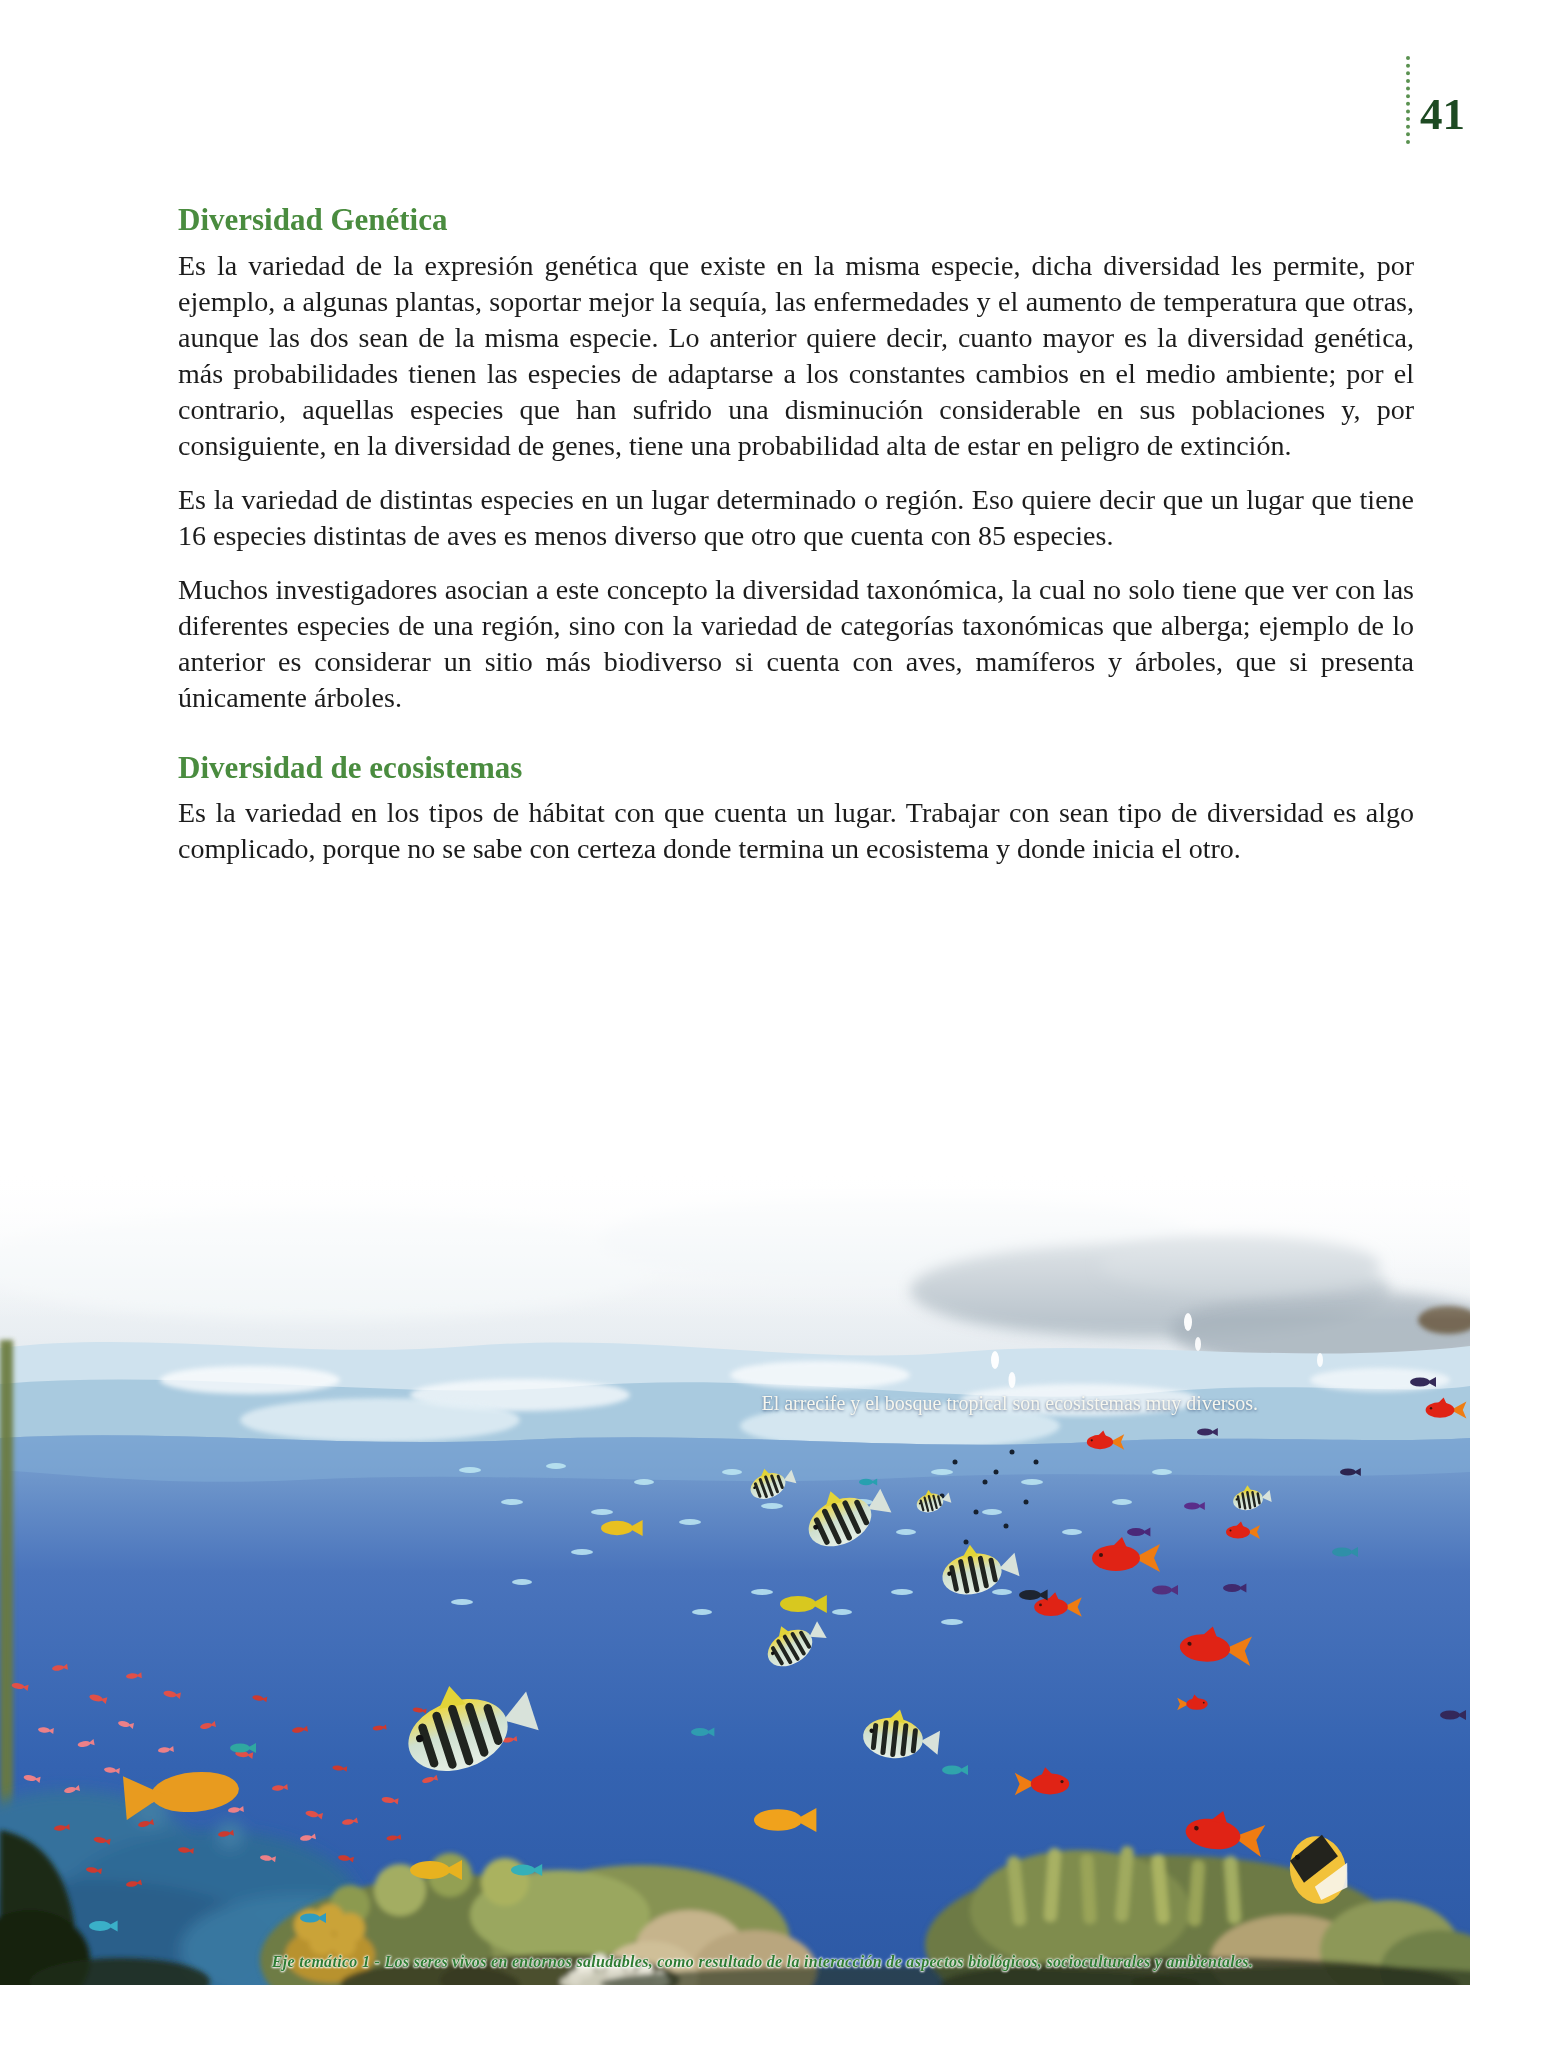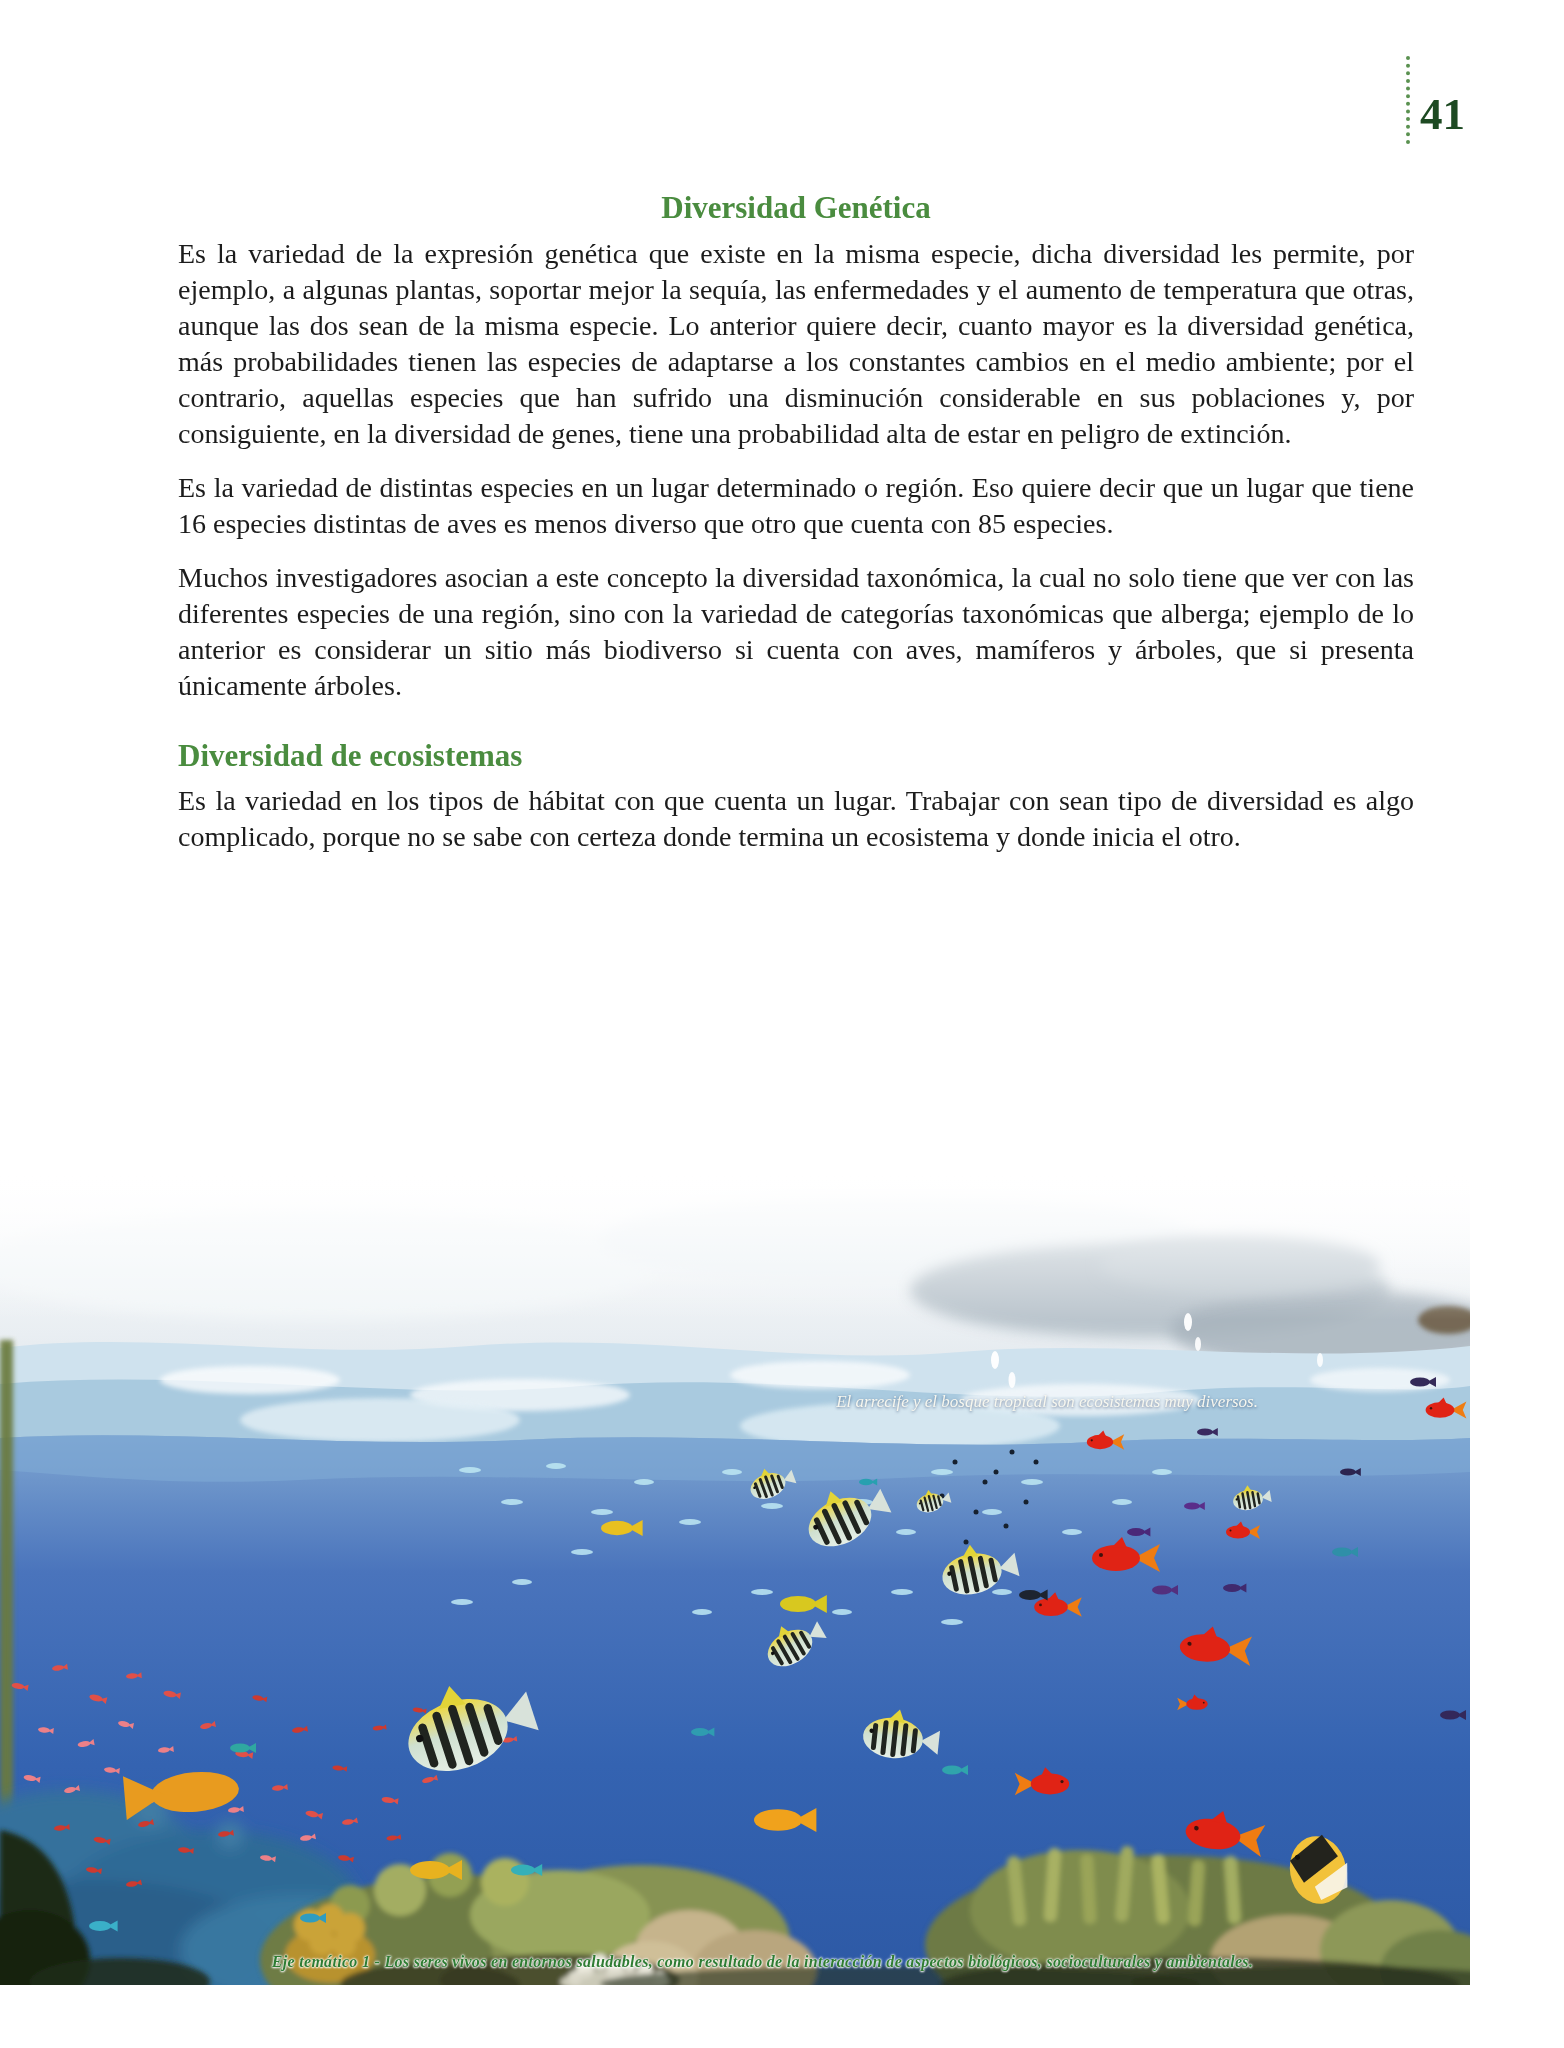--- a/index.html
+++ b/index.html
@@ -6,26 +6,26 @@
   .page{position:relative;width:1564px;height:2048px;background:#ffffff;overflow:hidden;
         font-family:"Liberation Serif", serif;}
   
   .corner-dots{position:absolute;left:1406px;top:56px;height:88px;width:0;
                border-left:4px dotted #5a9150;}
   .page-number{position:absolute;left:1420px;top:92px;font-size:45px;font-weight:bold;
                color:#1d4a22;line-height:1;}
   
   .content{position:absolute;left:178px;top:186px;width:1236px;z-index:3;}
   .section-heading{font-size:31px;font-weight:bold;color:#4a8c3f;margin:34px 0 10px 0;line-height:1.15;}
-  .section-heading.first{margin-top:4px;text-align:center;}
+  .section-heading.first{margin-top:16px;}
   .content p{font-size:28px;line-height:36px;color:#1c1c1c;text-align:justify;margin:0 0 18px 0;}
   
   .photo{position:absolute;left:0;top:1170px;width:1470px;height:815px;overflow:hidden;z-index:1;}
   .photo svg{display:block;}
-  .caption{position:absolute;top:222px;right:212px;z-index:4;font-style:italic;font-size:17px;
+  .caption{position:absolute;top:222px;right:212px;z-index:4;font-size:20px;
            color:#f7f7ef;text-shadow:0 1px 3px rgba(15,35,80,.6);}
   .footer-line{position:absolute;bottom:14px;left:0;width:100%;box-sizing:border-box;z-index:4;
            text-align:center;padding-left:55px;font-style:italic;font-weight:bold;font-size:16px;
            color:#2f7c33;letter-spacing:.3px;
            text-shadow:0 0 3px #ffffff,0 0 2px #ffffff,0 0 1px #ffffff,0 1px 2px rgba(255,255,255,.8);}
 </style>
 </head>
 <body>
 
 <div class="page">

